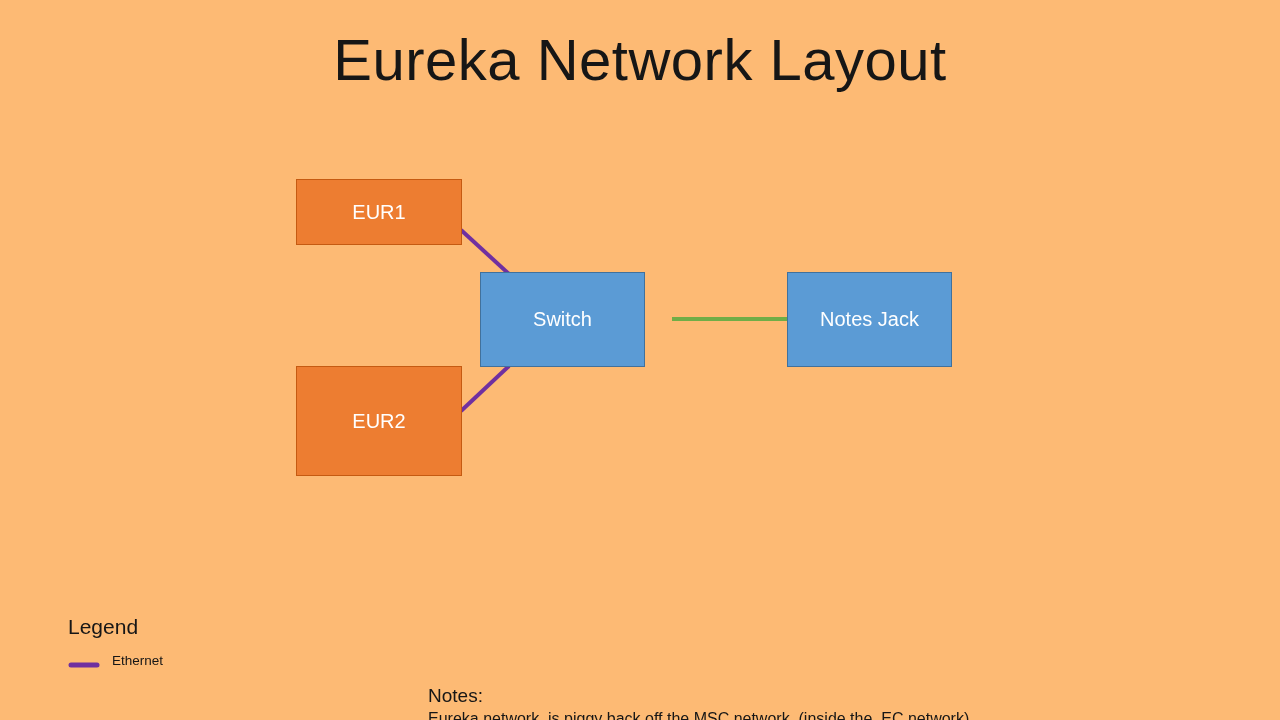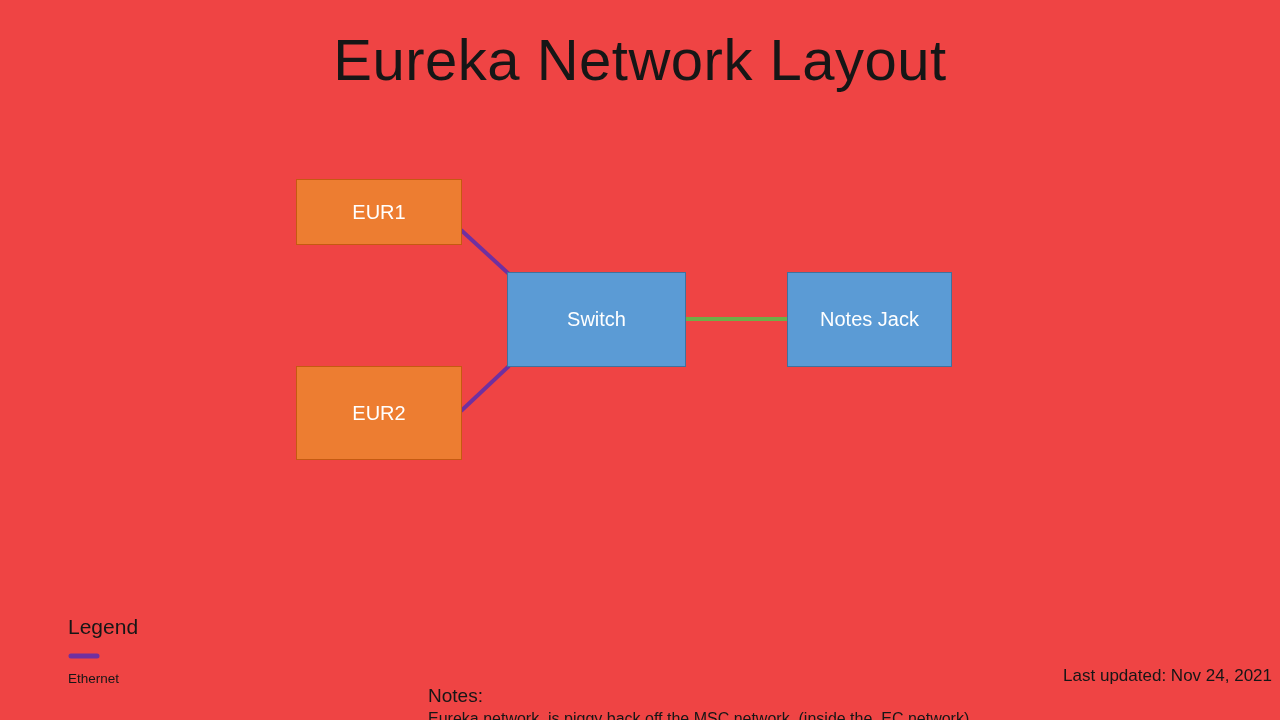--- a/index.html
+++ b/index.html
@@ -5,21 +5,21 @@
   * { margin: 0; padding: 0; box-sizing: border-box; }
   html, body {
     width: 1280px; height: 720px;
     background: #ffffff;
     font-family: "Liberation Sans", sans-serif;
     overflow: hidden;
   }
   .slide {
     position: relative;
     width: 1280px; height: 720px;
-    background: #ef4444;
+    background: #fdba74;
   }
   .title {
     position: absolute;
     top: 26px; left: 0;
     width: 100%;
     text-align: center;
     font-size: 58px;
     font-weight: 300;
     letter-spacing: 0.5px;
     color: #161616;
@@ -34,31 +34,31 @@
     position: absolute;
     display: flex;
     align-items: center;
     justify-content: center;
     color: #ffffff;
     font-size: 20px;
   }
   .node.orange { background: #ED7D31; border: 1.5px solid #C55A11; }
   .node.blue   { background: #5B9BD5; border: 1.5px solid #41719C; }
   .node-eur1    { left: 296px; top: 179px; width: 166px; height: 66px; }
-  .node-eur2    { left: 296px; top: 366px; width: 166px; height: 94px; }
-  .node-switch  { left: 507px; top: 272px; width: 179px; height: 95px; }
+  .node-eur2    { left: 296px; top: 366px; width: 166px; height: 110px; }
+  .node-switch  { left: 480px; top: 272px; width: 165px; height: 95px; }
   .node-walljack{ left: 787px; top: 272px; width: 165px; height: 95px; }
 
   .legend {
     position: absolute;
     left: 68px; top: 615px;
     color: #161616;
   }
   .legend-title { font-size: 21px; margin-bottom: 14px; }
-  .legend-item { display: flex; align-items: flex-start; gap: 12px; flex-direction: column; }
+  .legend-item { display: flex; align-items: flex-end; gap: 12px; }
   .legend-item .label { font-size: 13.5px; color: #161616; }
 
   .notes {
     position: absolute;
     left: 428px; top: 653px;
     color: #161616;
     margin-top: 32px;
   }
   .notes-title { font-size: 19px; margin-bottom: 3px; }
   .notes-body  { font-size: 16px; white-space: pre-wrap; }
@@ -110,16 +110,15 @@
       <span class="label">Ethernet</span>
     </div>
   </div>
 
   <div class="notes">
     <div class="notes-title">Notes:</div>
     <div class="notes-body">Eureka network  is piggy back off the MSC network  (inside the  EC network)</div>
   </div>
 
   <div class="footer">
-    <div>Last updated: Nov 24, 2021</div>
   </div>
 
 </div>
 
 </body></html>

